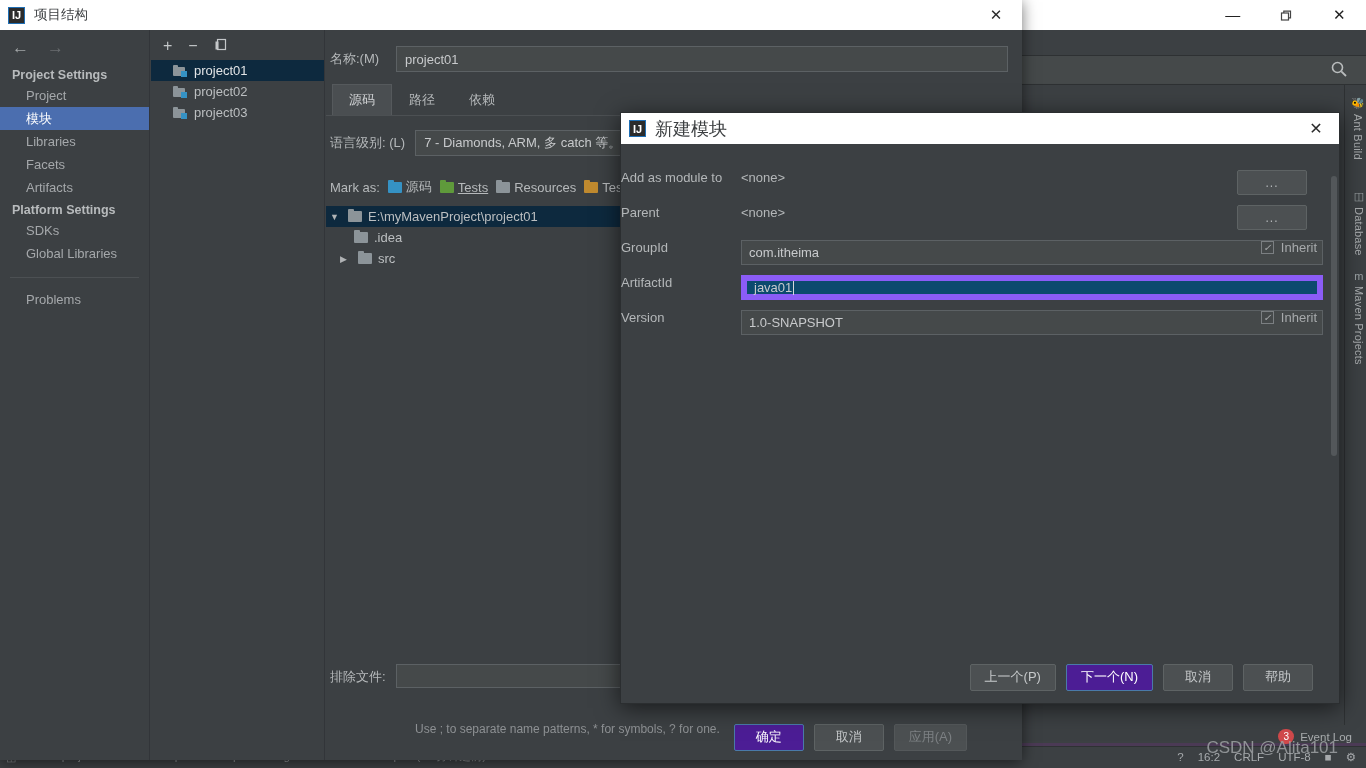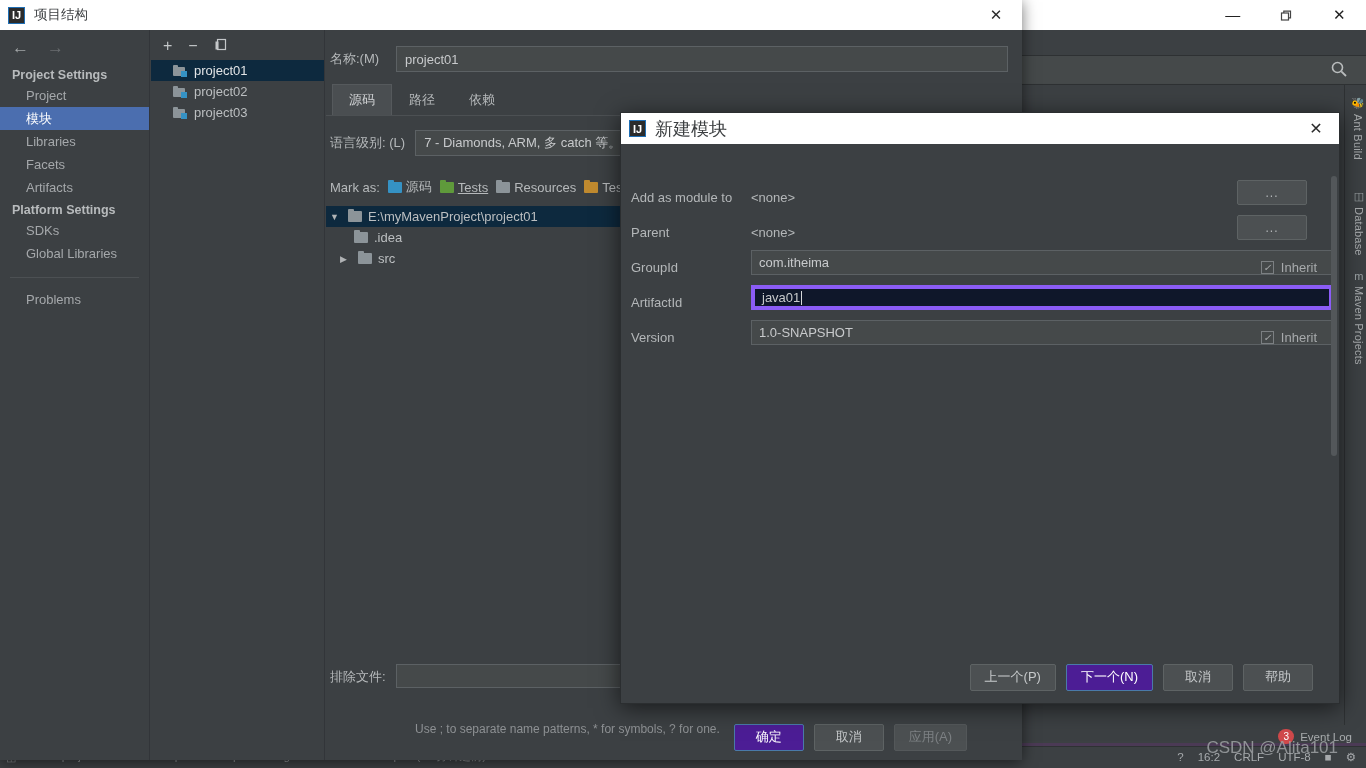--- a/index.html
+++ b/index.html
@@ -249,33 +249,32 @@
     display: flex; align-items: center; padding: 0 8px;
   }
   .nm-title { color: #3c3f41; font-size: 18px; }
   .nm-close {
     position: absolute; right: 4px; top: 0; width: 38px; height: 31px;
     display: flex; align-items: center; justify-content: center;
     color: #2b2b2b; font-size: 16px;
   }
   .nm-body { position: relative; height: 560px; padding: 26px 0 0 0; }
   .nm-row {
-    display: flex; align-items: flex-end; height: 35px;
-    padding-left: 10px;
+    display: flex; align-items: flex-start; height: 35px;
   }
   .nm-label { width: 120px; font-size: 13px; color: #b4b7b9; flex: none; }
   .nm-static { font-size: 13px; color: #b4b7b9; }
   .nm-input {
     width: 582px; height: 25px; background: #45494a;
     border: 1px solid #5c6164; color: #c8cacc;
     font-size: 13px; padding: 0 7px;
     display: flex; align-items: center;
     font-family: "Liberation Sans", sans-serif;
   }
-  .nm-input.focused { border: 4px solid #8b5cf6; background: #0f172a; }
+  .nm-input.focused { border: 6px solid #8b5cf6; background: #0c4a6e; }
   .caret {
     display: inline-block; width: 1px; height: 14px; background: #d6d8da;
     margin-left: 1px;
   }
   .nm-dots {
     position: absolute; right: 32px;
     width: 70px; height: 25px; background: #4c5052;
     border: 1px solid #5e6364; border-radius: 2px;
     display: flex; align-items: center; justify-content: center;
     color: #b4b7b9; font-size: 12px; letter-spacing: 1px;

